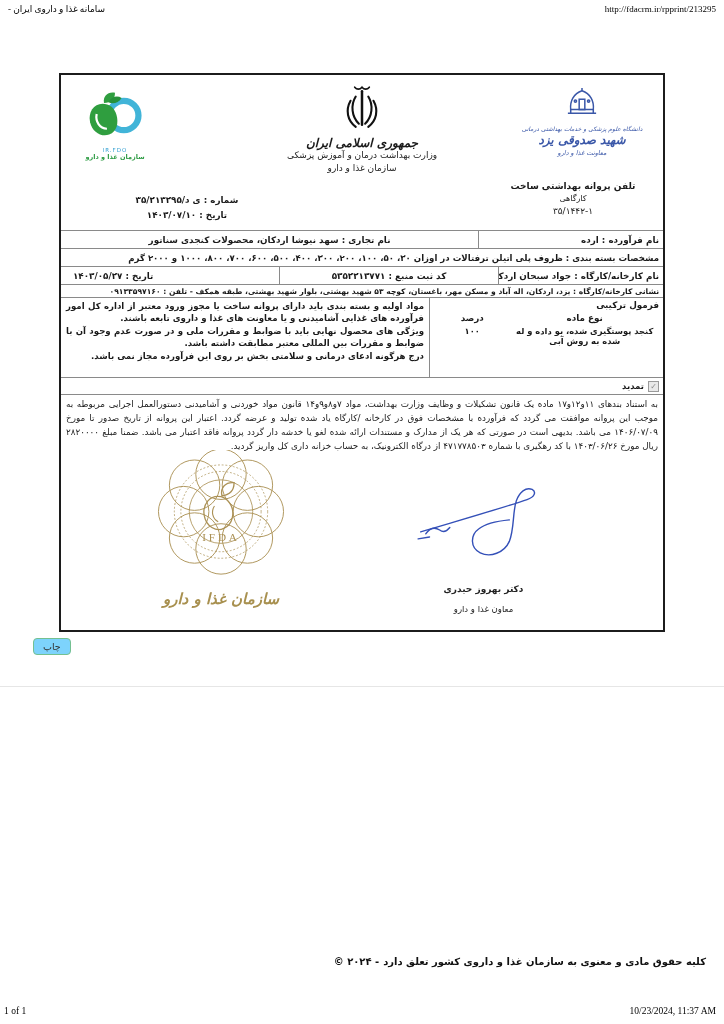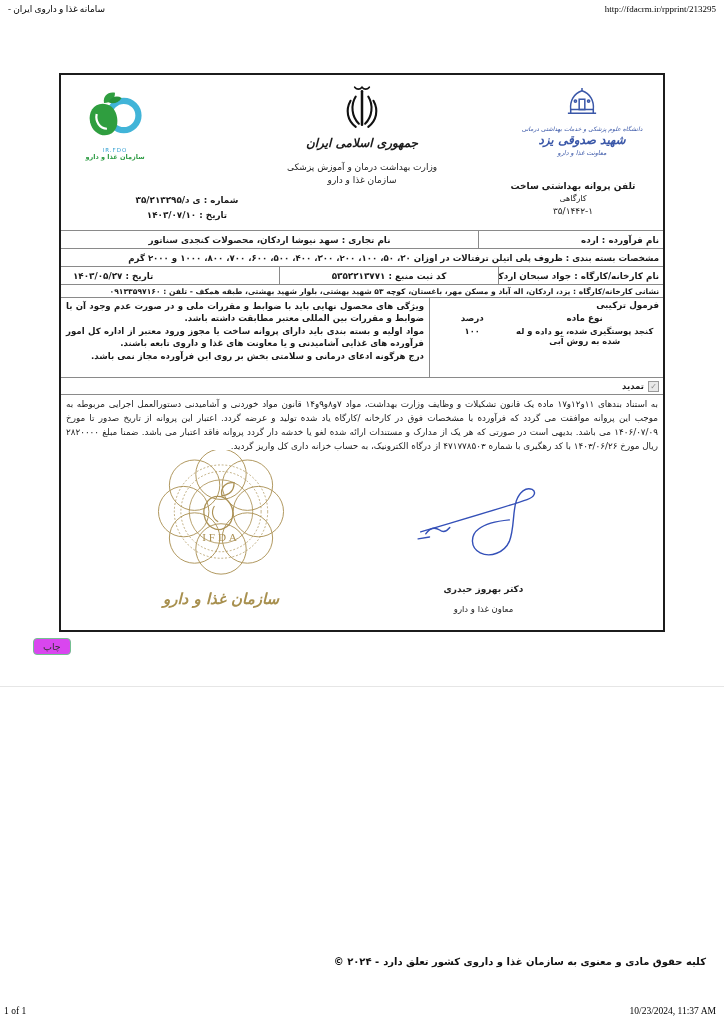--- a/index.html
+++ b/index.html
@@ -12,21 +12,21 @@
   .pf-left{left:4px;}
   .pf-right{right:8px;}
   
   .cert{position:absolute;left:59px;top:73px;width:602px;height:555px;border:2px solid #1c1c1c;direction:rtl;background:#fff;}
   
   .logo-irfdo{position:absolute;left:12px;top:14px;width:84px;text-align:center;direction:ltr;}
   .irfdo-en{font-size:5.5px;color:#2f9ed1;letter-spacing:1px;margin-top:-2px;}
   .irfdo-fa{font-size:6.5px;font-weight:bold;color:#2e9c44;}
   .center-head{position:absolute;left:50%;top:8px;transform:translateX(-50%);width:260px;text-align:center;}
   .emblem-cap{font-size:12px;font-weight:bold;font-style:italic;margin-top:1px;}
-  .ministry{font-size:9px;margin-top:12px;color:#222;text-align:center;}
+  .ministry{font-size:9px;margin-top:0;color:#222;text-align:center;}
   .org{font-size:9px;margin-top:3px;color:#222;}
   .cert-title{font-size:13.5px;font-weight:bold;margin-top:15px;}
   .logo-yazd{position:absolute;right:6px;top:12px;width:150px;text-align:center;color:#3a57a8;}
   .yz1{font-size:6px;font-style:italic;margin-top:2px;}
   .yz2{font-size:12px;font-weight:bold;font-style:italic;margin-top:1px;}
   .yz3{font-size:6.5px;font-style:italic;margin-top:2px;}
   .license-block{position:absolute;right:4px;top:106px;width:172px;text-align:center;}
   .lic-label{font-size:9px;font-weight:bold;}
   .lic-type{font-size:8px;margin-top:3px;}
   .lic-num{font-size:9px;margin-top:3px;}
@@ -59,21 +59,21 @@
   .statement{position:absolute;left:5px;right:5px;top:322px;font-size:8.8px;font-weight:normal;line-height:14px;direction:rtl;text-align:justify;}
   
   .seal-block{position:absolute;left:70px;top:375px;width:180px;text-align:center;}
   .seal-cap{font-size:15px;font-weight:bold;font-style:italic;color:#a8904f;margin-top:-4px;}
   
   .sign-block{position:absolute;left:330px;top:398px;width:185px;text-align:center;}
   .sig-name{font-size:9px;font-weight:bold;margin-top:12px;color:#222;}
   .sig-title{font-size:8.5px;margin-top:10px;color:#222;}
   
   .print-btn{position:absolute;left:33px;top:638px;padding:2px 9px;font-size:9.5px;color:#333;
-    background:#d946ef;border:1px solid #74c091;border-radius:4px;font-family:"DejaVu Sans",sans-serif;cursor:pointer;}
+    background:#7dd3fc;border:1px solid #74c091;border-radius:4px;font-family:"DejaVu Sans",sans-serif;cursor:pointer;}
   .divider-line{position:absolute;left:0;right:0;top:686px;height:1px;background:#e6e6e6;}
   
   .site-footer{position:absolute;right:18px;top:956px;display:flex;direction:rtl;gap:4px;
     font-size:10px;font-weight:bold;color:#111;}
 </style>
 </head>
 <body>
 
 <span class="ph ph-left" dir="rtl">سامانه غذا و داروی ایران -</span>
 <span class="ph ph-right">http://fdacrm.ir/rpprint/213295</span>
@@ -159,22 +159,22 @@
         <div class="f-head">
           <div class="f-mat">نوع ماده</div>
           <div class="f-pct">درصد</div>
         </div>
         <div class="f-row">
           <div class="f-mat-v">کنجد پوستگیری شده، بو داده و له شده به روش آبی</div>
           <div class="f-pct-v">۱۰۰</div>
         </div>
       </div>
       <div class="tcell c-cond">
+        <div class="cond-line">مواد اولیه و بسته بندی باید دارای پروانه ساخت یا مجوز ورود معتبر از اداره کل امور فرآورده های غذایی آشامیدنی و یا معاونت های غذا و داروی تابعه باشند.</div>
         <div class="cond-line">ویژگی های محصول نهایی باید با ضوابط و مقررات ملی و در صورت عدم وجود آن با ضوابط و مقررات بین المللی معتبر مطابقت داشته باشد.</div>
-        <div class="cond-line">مواد اولیه و بسته بندی باید دارای پروانه ساخت یا مجوز ورود معتبر از اداره کل امور فرآورده های غذایی آشامیدنی و یا معاونت های غذا و داروی تابعه باشند.</div>
         <div class="cond-line">درج هرگونه ادعای درمانی و سلامتی بخش بر روی این فرآورده مجاز نمی باشد.</div>
 
       </div>
     </div>
     <div class="trow h17">
       <div class="tcell c-renew">
         <span class="chk">✓</span>
         <span class="renew-lbl">تمدید</span>
       </div>
     </div>

